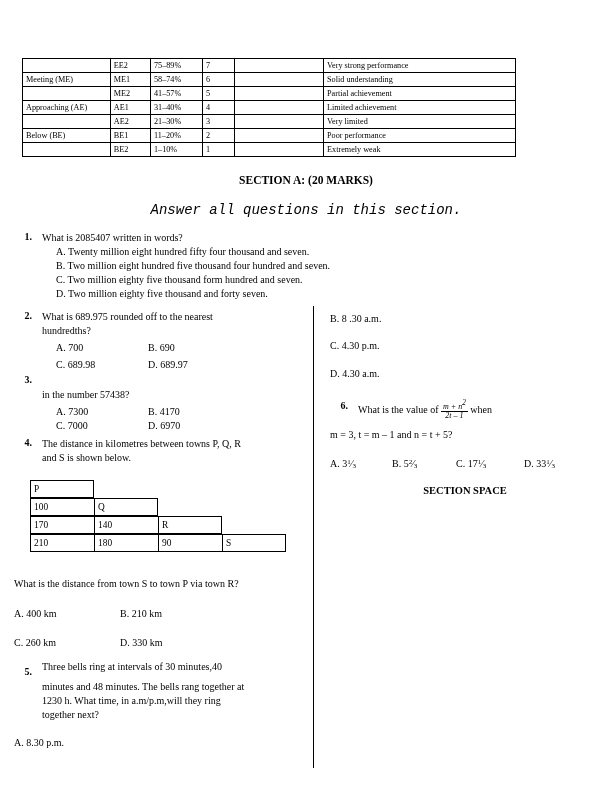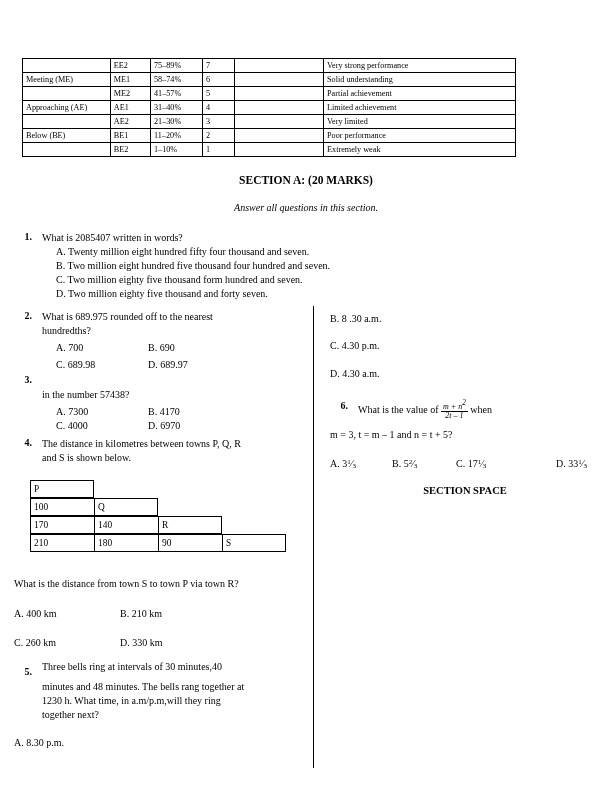--- a/index.html
+++ b/index.html
@@ -57,23 +57,23 @@
     font-size: 11.5px;
     font-weight: bold;
     font-family: "Liberation Serif", serif;
   }
   .section-instr {
     position: absolute;
     left: 0;
     top: 202px;
     width: 612px;
     text-align: center;
-    font-size: 10px;
+    font-size: 14px;
     font-style: italic;
-    font-family: Liberation Serif, serif;
+    font-family: Liberation Mono, monospace;
   }
 
   
   .qnum {
     position: absolute;
     font-size: 10px;
     font-weight: bold;
     text-align: right;
     width: 18px;
   }
@@ -234,21 +234,21 @@
   <div class="qtext" style="left:42px; top:324px; width:262px;">hundredths?</div>
   <div class="opt" style="left:56px; top:341px;">A. 700</div>
   <div class="opt" style="left:148px; top:341px;">B. 690</div>
   <div class="opt" style="left:56px; top:358px;">C. 689.98</div>
   <div class="opt" style="left:148px; top:358px;">D. 689.97</div>
 
   <div class="qnum" style="left:14px; top:374px;">3.</div>
   <div class="qtext" style="left:42px; top:388px; width:268px;">in the number 57438?</div>
   <div class="opt" style="left:56px; top:405px;">A. 7300</div>
   <div class="opt" style="left:148px; top:405px;">B. 4170</div>
-  <div class="opt" style="left:56px; top:419px;">C. 4000</div>
+  <div class="opt" style="left:56px; top:419px;">C. 7000</div>
   <div class="opt" style="left:148px; top:419px;">D. 6970</div>
 
   <div class="qnum" style="left:14px; top:437px;">4.</div>
   <div class="qtext" style="left:42px; top:437px; width:268px;">The distance in kilometres between towns P, Q, R</div>
   <div class="qtext" style="left:42px; top:451px; width:268px;">and S is shown below.</div>
 
   <div class="diag">
 
     <div class="diag-row" style="left:0px; top:0px; width:64px;"></div>
     <div class="diag-cell" style="left:0px; top:0px; width:64px;">P</div>
@@ -308,20 +308,20 @@
     <span>3</span><sup>1</sup>⁄<sub>3</sub>
   </div>
   <div class="opt smallfrac" style="left:392px; top:456px;">
     <span>B.</span>
     <span>5</span><sup>2</sup>⁄<sub>3</sub>
   </div>
   <div class="opt smallfrac" style="left:456px; top:456px;">
     <span>C.</span>
     <span>17</span><sup>1</sup>⁄<sub>3</sub>
   </div>
-  <div class="opt smallfrac" style="left:556px; top:456px;">
+  <div class="opt smallfrac" style="left:524px; top:456px;">
     <span>D.</span>
     <span>33</span><sup>1</sup>⁄<sub>3</sub>
   </div>
 
   <div class="working">SECTION SPACE</div>
 
 </div>
 
 </body></html>

